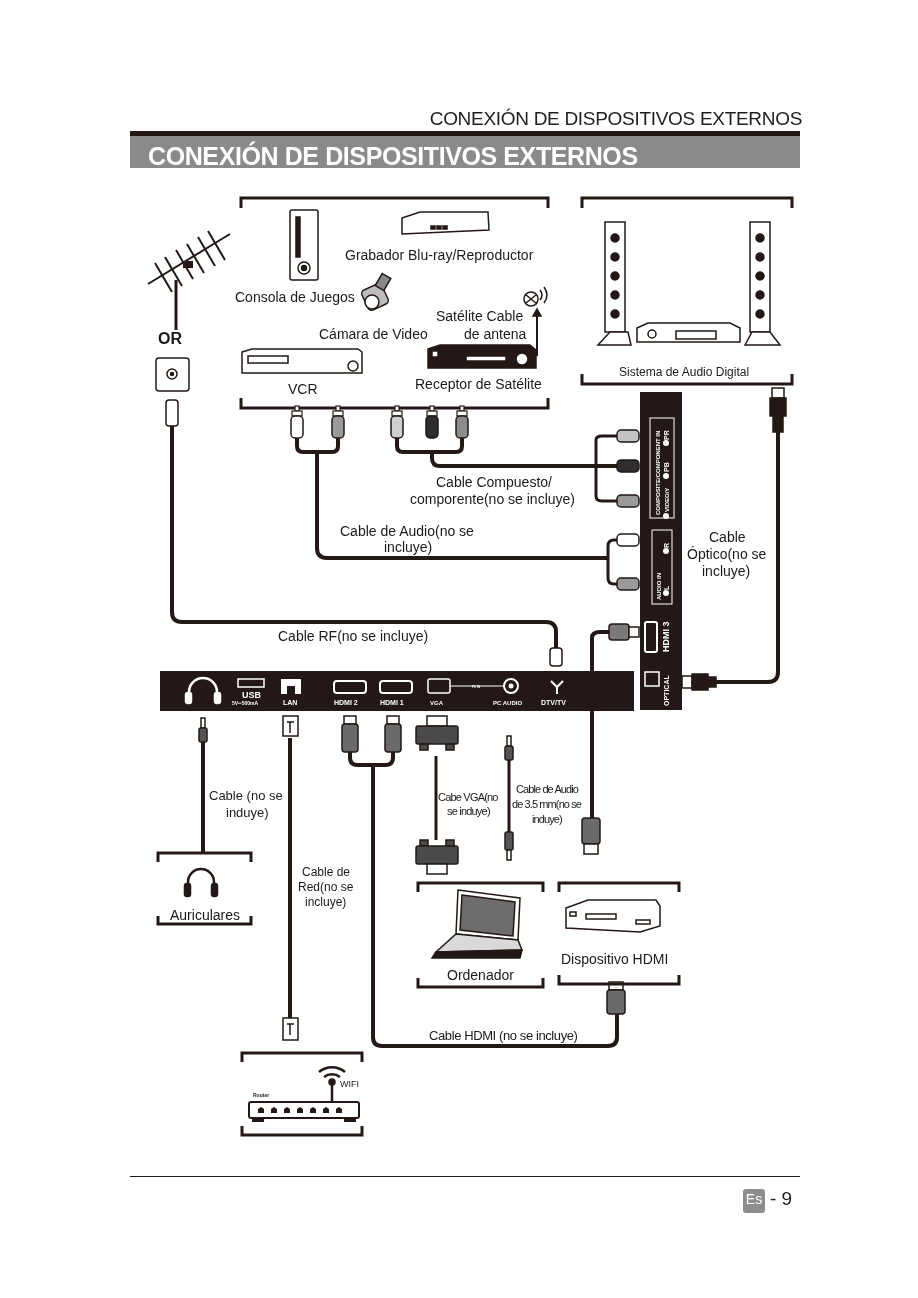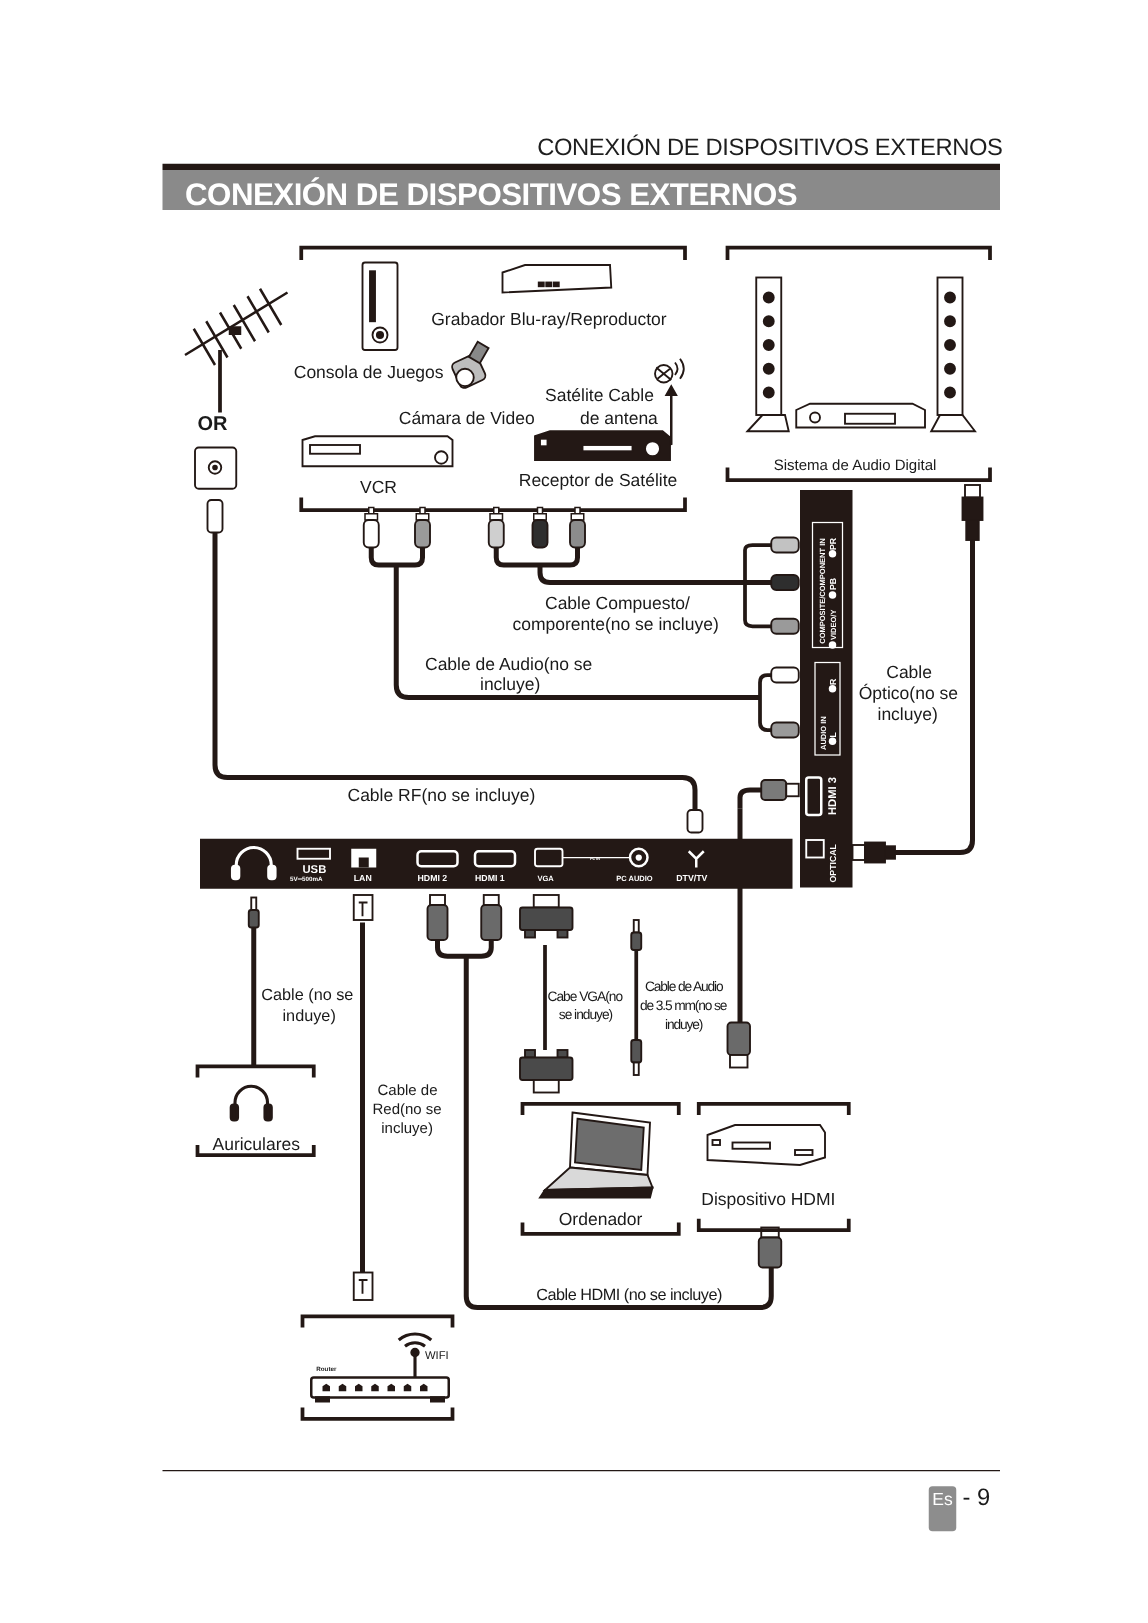--- a/index.html
+++ b/index.html
@@ -4,21 +4,21 @@
 <style>
   html, body { margin: 0; padding: 0; background: #ffffff; }
   body { width: 918px; height: 1298px; position: relative; overflow: hidden; font-family: "Liberation Sans", sans-serif; color: #1a1a1a; }
   .running-header { position: absolute; left: 400px; top: 108px; width: 402px; text-align: right; font-size: 19px; letter-spacing: -0.3px; color: #1e1e1e; }
   .header-rule { position: absolute; left: 130px; top: 131px; width: 670px; height: 5px; background: #231815; }
   .title-band { position: absolute; left: 130px; top: 136px; width: 670px; height: 32px; background: #8a8a8a; }
   .title-band span { position: absolute; left: 18px; top: 6px; font-size: 25px; font-weight: bold; color: #ffffff; letter-spacing: -0.4px; }
   svg.diagram { position: absolute; left: 0; top: 0; }
   .lbl { font-family: "Liberation Sans", sans-serif; fill: #1a1a1a; }
   .footer-rule { position: absolute; left: 130px; top: 1176px; width: 670px; height: 1px; background: #231815; }
-  .lang-badge { position: absolute; left: 743px; top: 1189px; width: 22px; height: 36px; background: #8d8d8d; border-radius: 3px; color: #fff; font-size: 14px; text-align: center; line-height: 20px; }
+  .lang-badge { position: absolute; left: 743px; top: 1189px; width: 22px; height: 24px; background: #8d8d8d; border-radius: 3px; color: #fff; font-size: 14px; text-align: center; line-height: 20px; }
   .page-num { position: absolute; left: 770px; top: 1188px; font-size: 19px; color: #1a1a1a; }
 </style>
 </head>
 <body>
 
 <div class="running-header">CONEXIÓN DE DISPOSITIVOS EXTERNOS</div>
 <div class="header-rule"></div>
 <div class="title-band">
   <span>CONEXIÓN DE DISPOSITIVOS EXTERNOS</span>
 </div>

